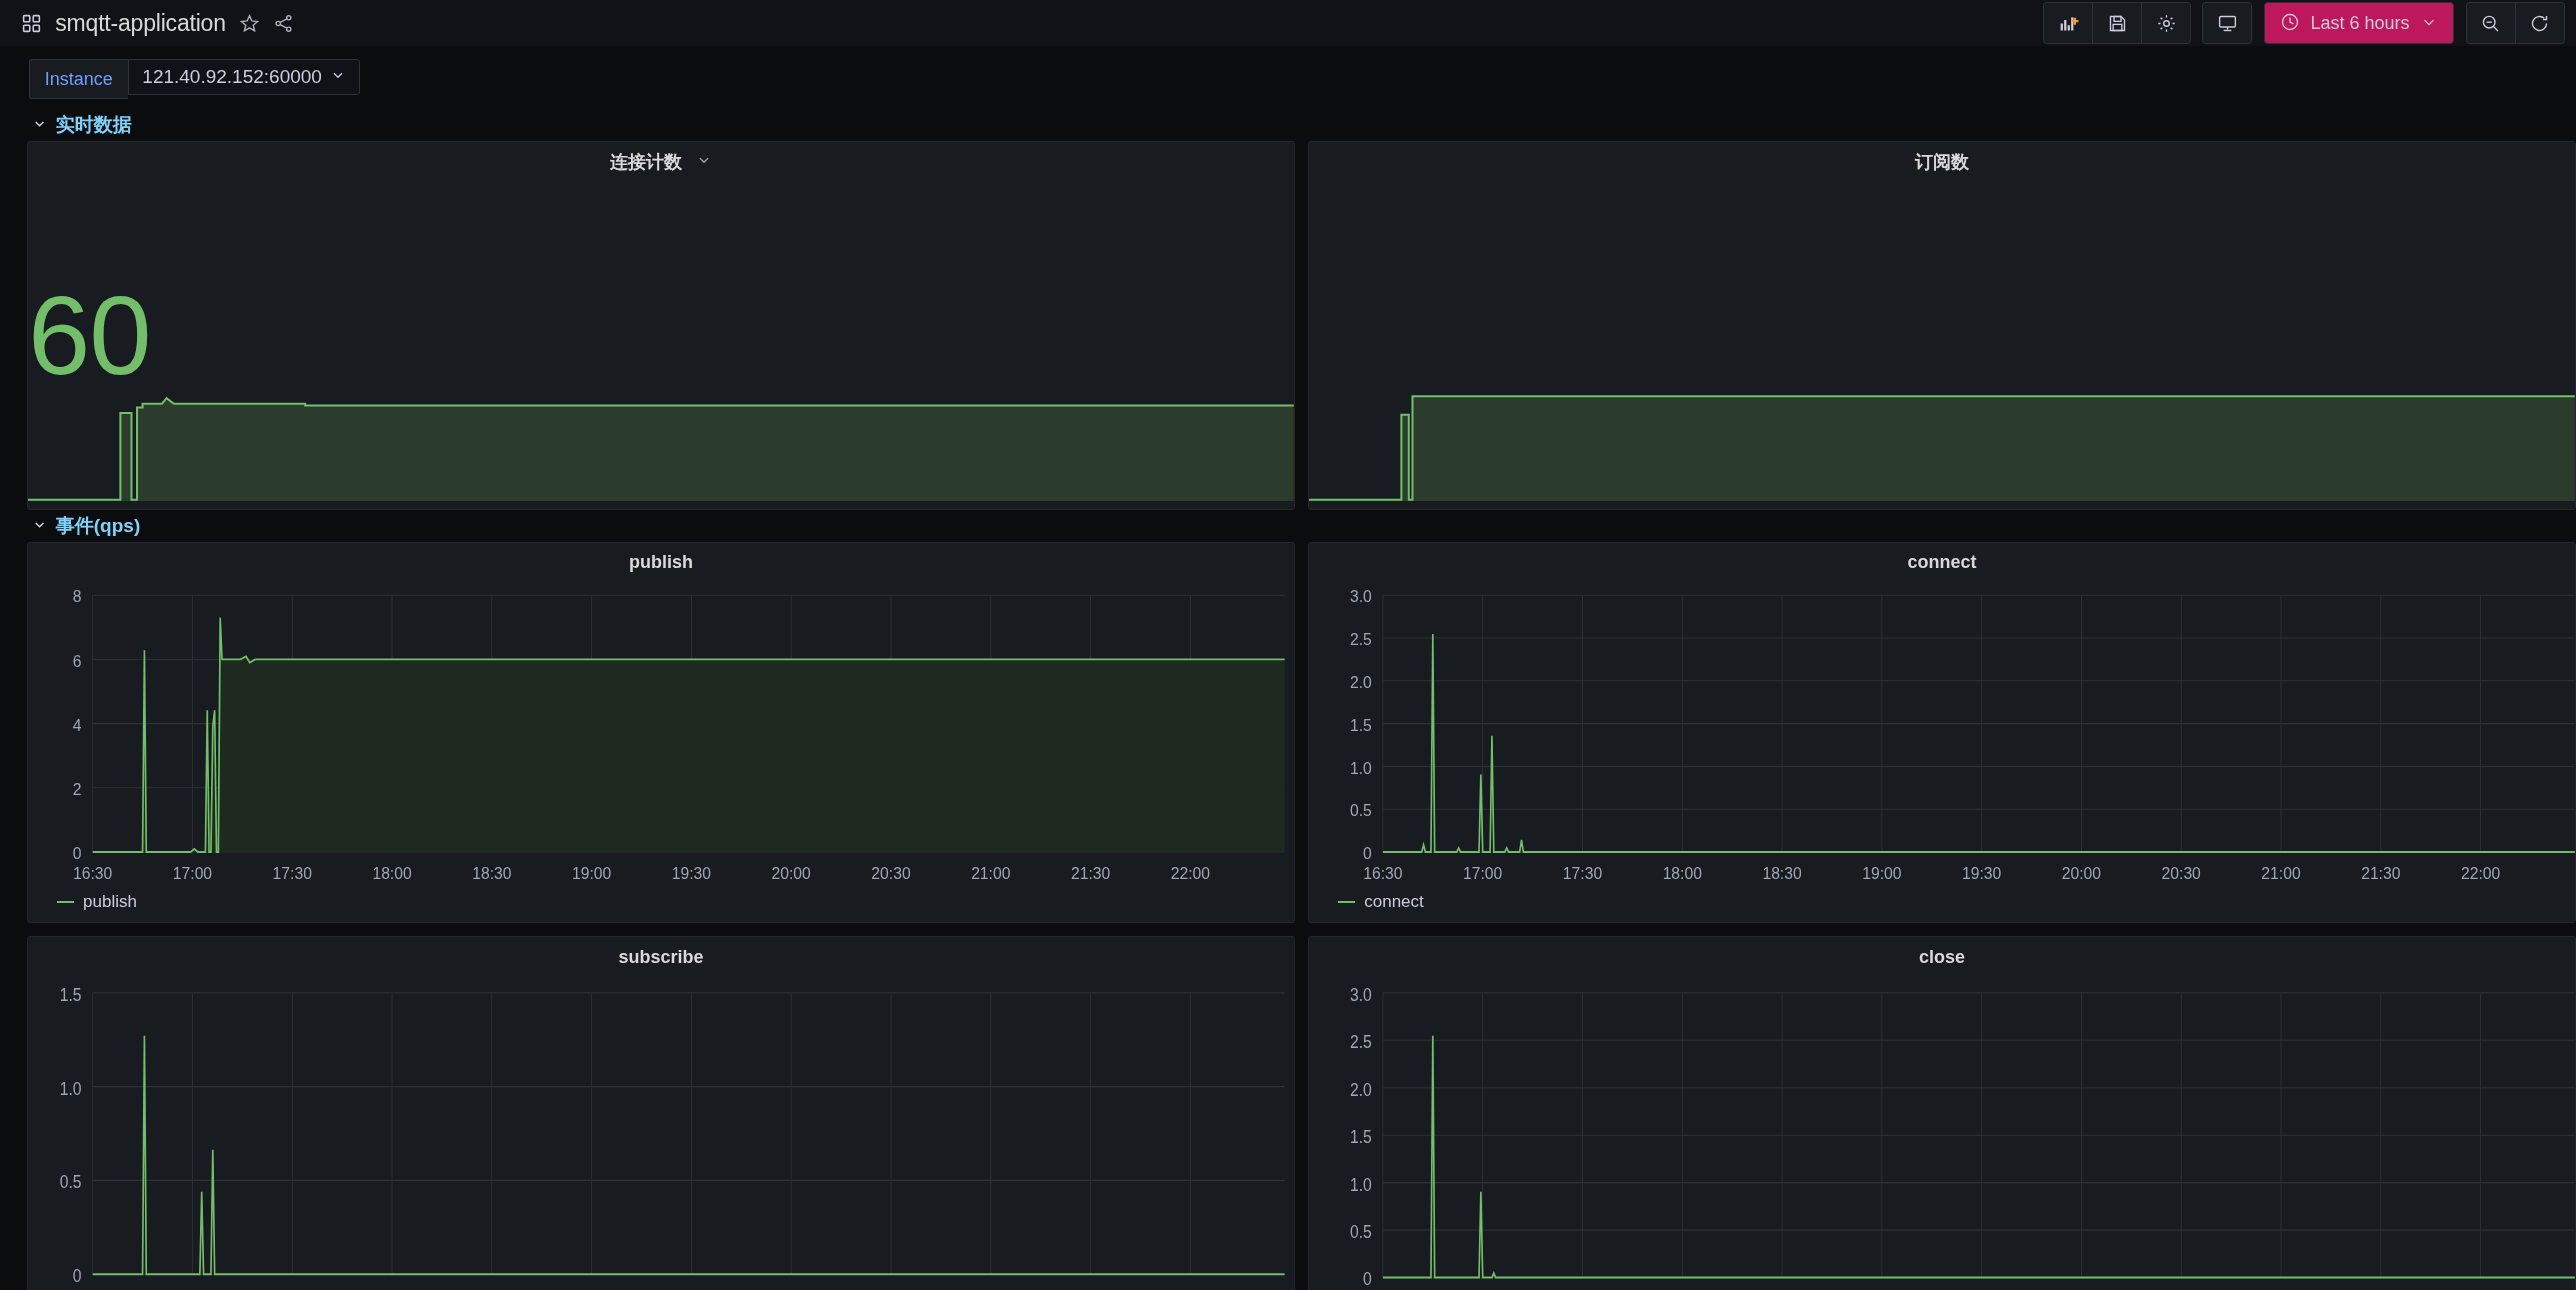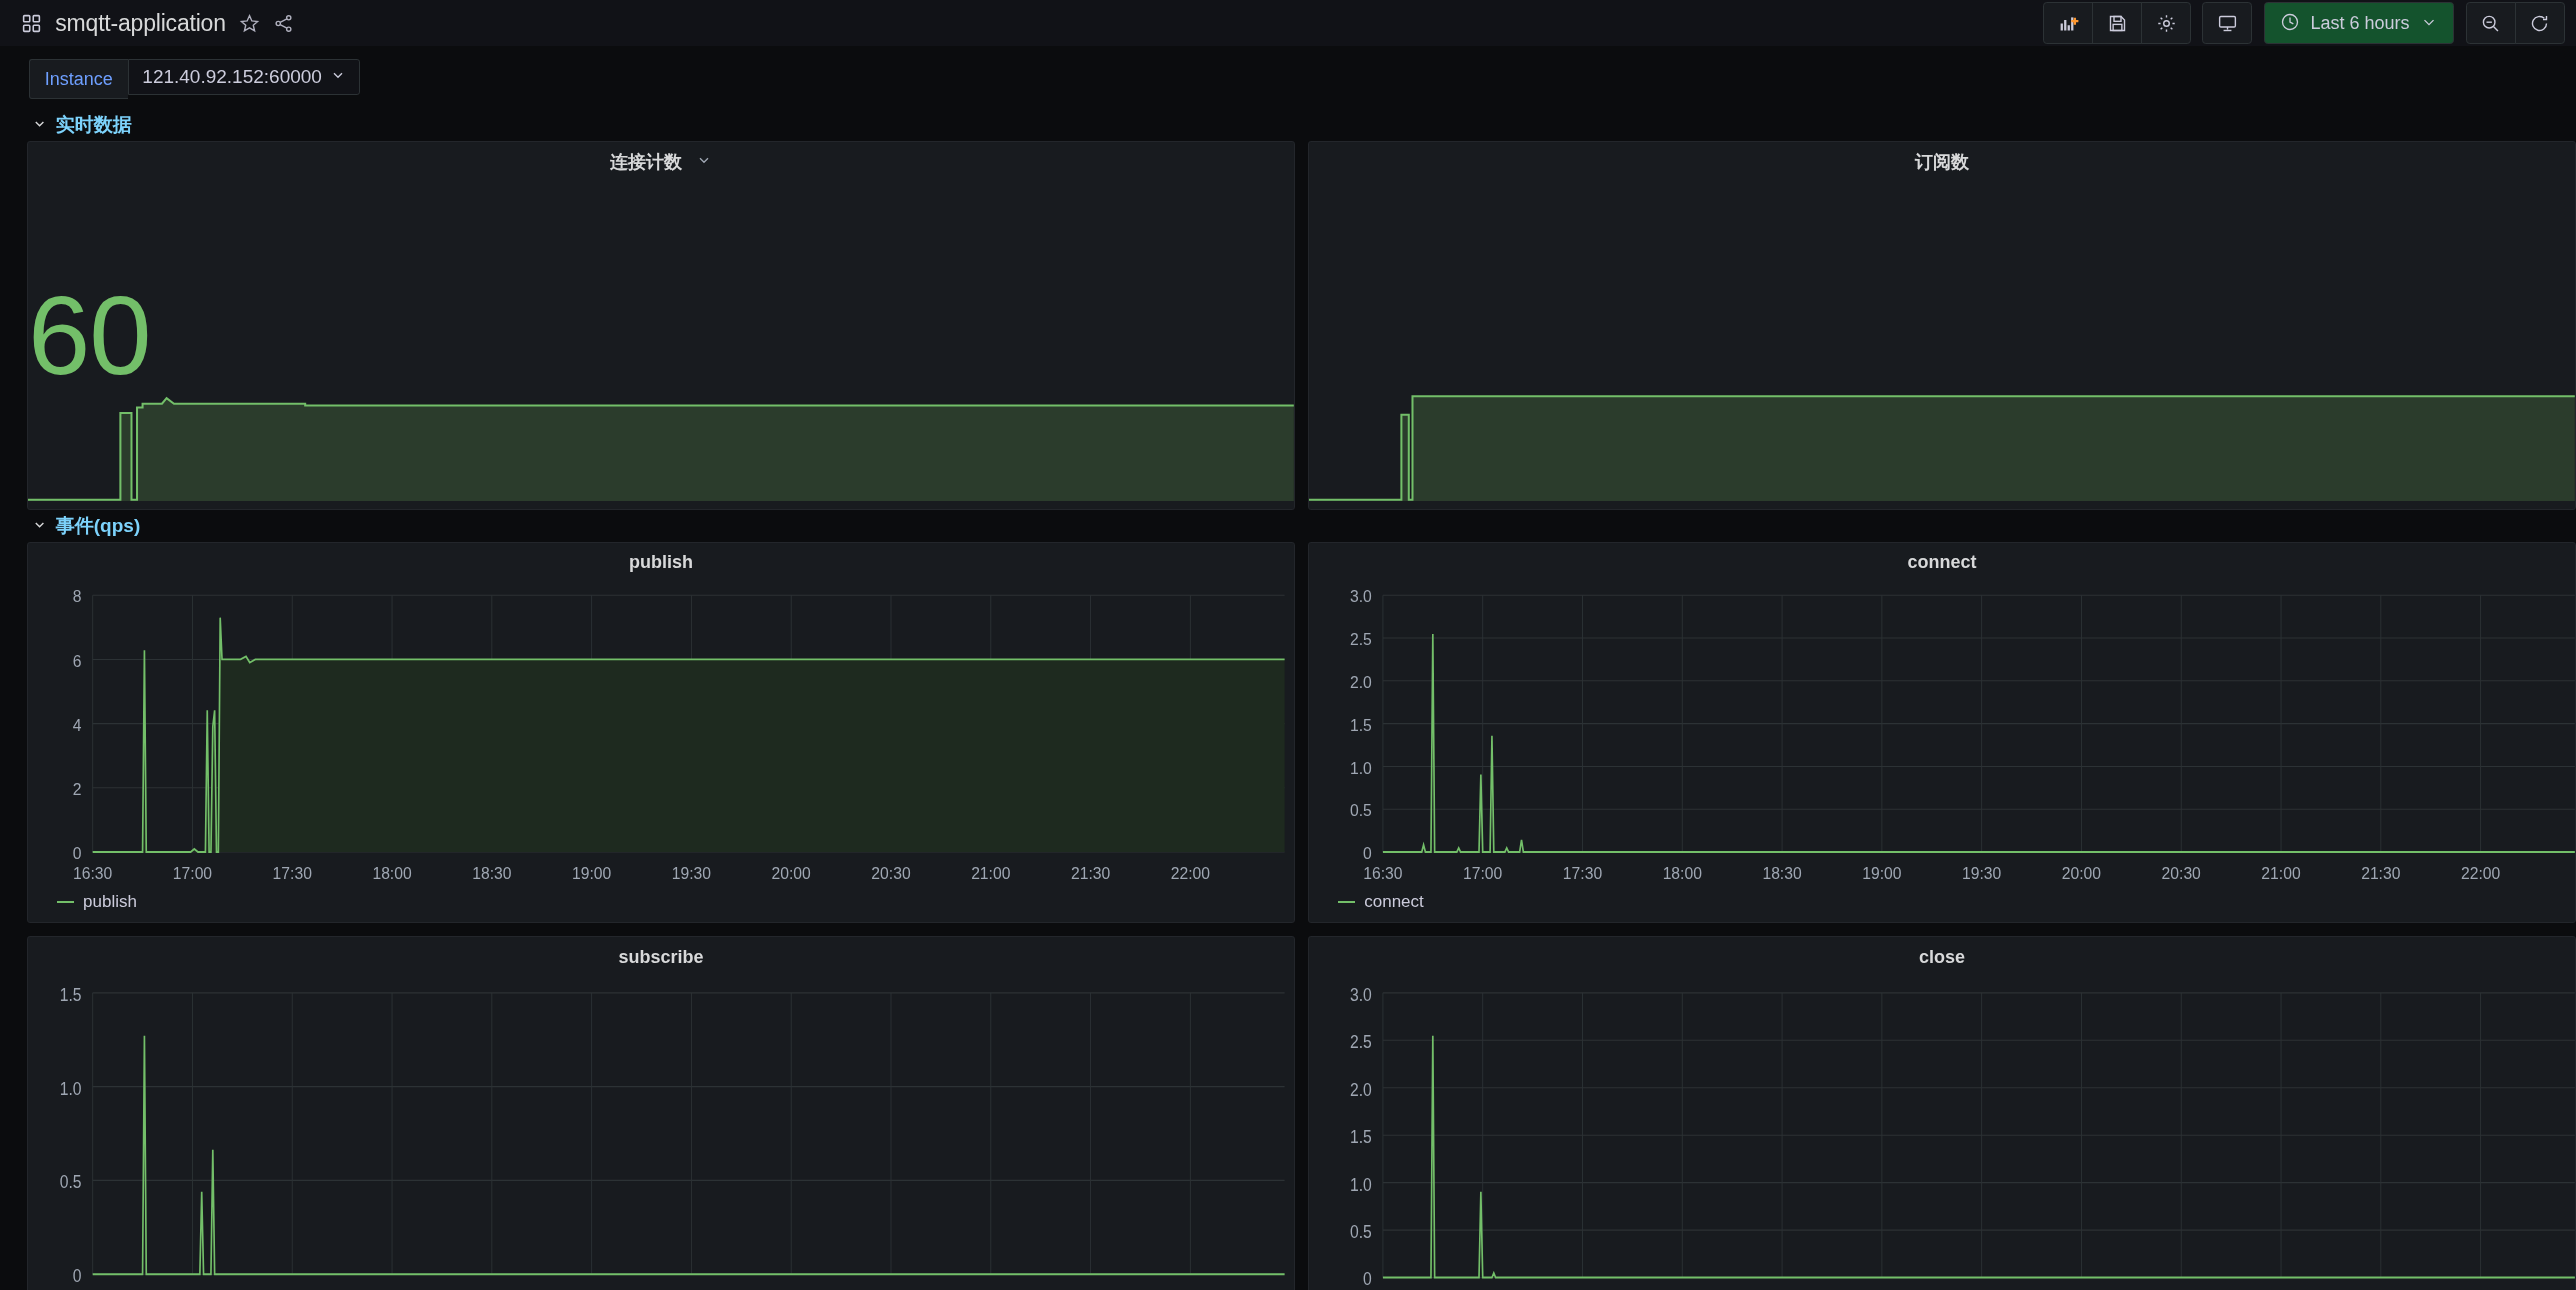--- a/index.html
+++ b/index.html
@@ -40,21 +40,21 @@
   }
   .tb-group .tb-btn { border-radius: 0; margin-left: -1px; }
   .tb-group .tb-btn:first-child { border-radius: 3.8px 0 0 3.8px; margin-left: 0; }
   .tb-group .tb-btn:last-child { border-radius: 0 3.8px 3.8px 0; }
   .tb-btn.solo { border-radius: 3.8px; }
   .tb-btn svg { display: block; }
   .time-picker {
     height: 42px;
     display: flex; align-items: center; gap: 10.5px;
     padding: 0 15.2px;
-    background: #14532d;
+    background: #be185d;
     border: 1px solid #2c3235;
     border-radius: 3.8px;
     cursor: pointer;
   }
   .time-text { font-size: 18px; color: #ccccdc; white-space: nowrap; }
 
   
   .submenu {
     padding: 13.3px 0 9.5px 28.6px;
     display: flex; align-items: center;

